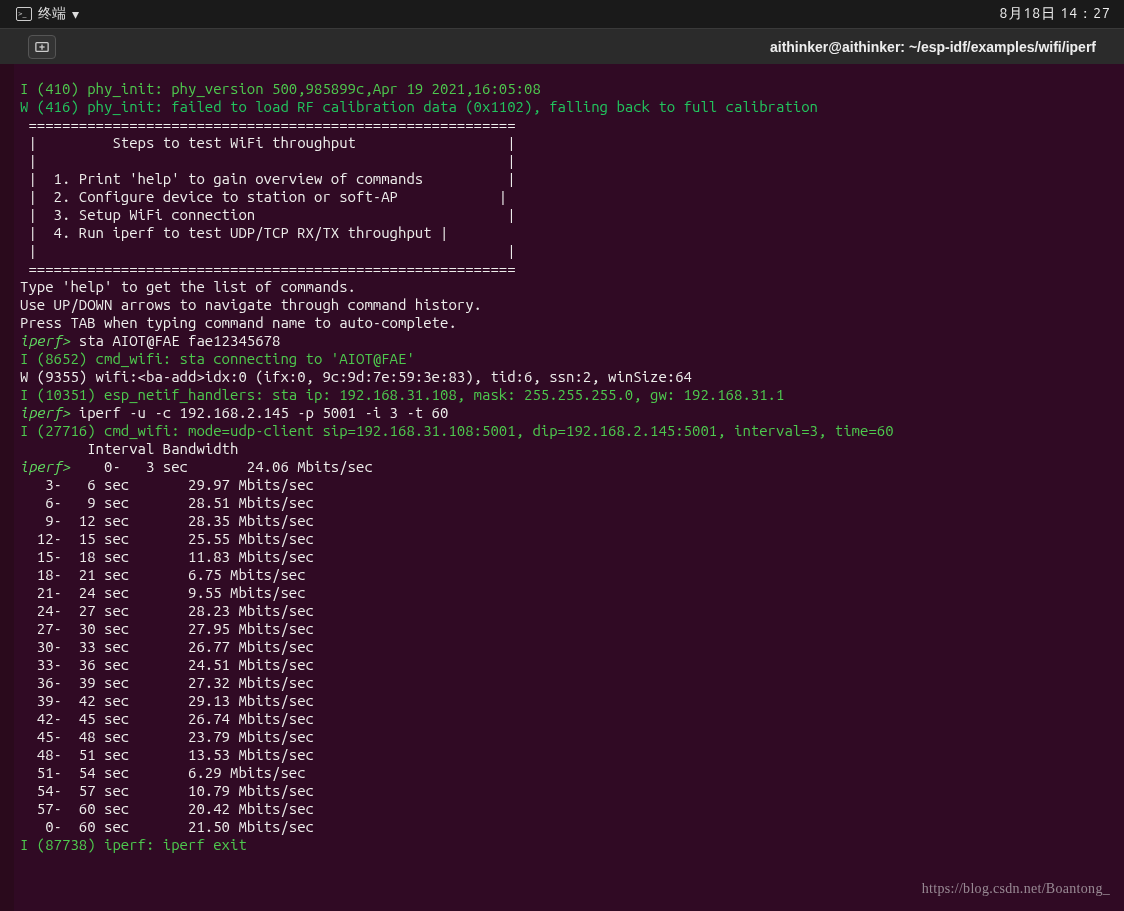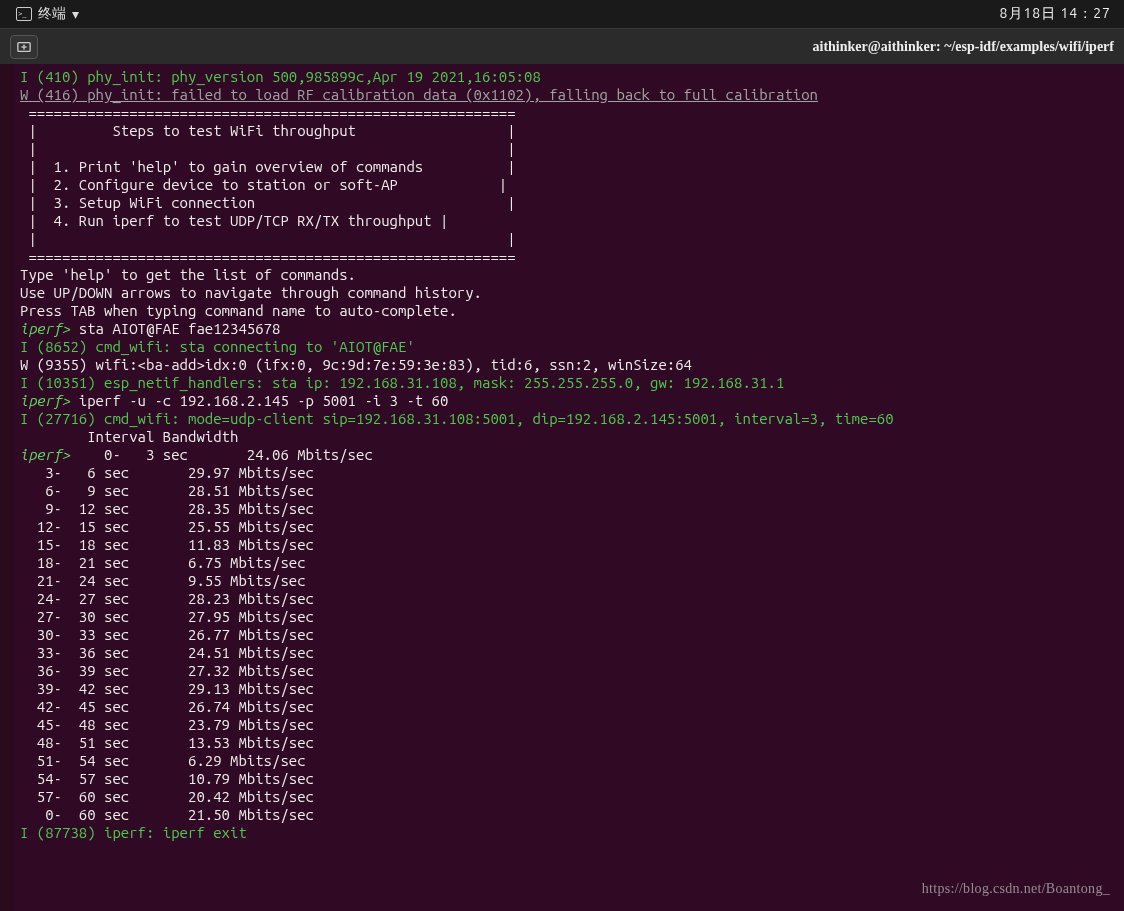--- a/index.html
+++ b/index.html
@@ -29,45 +29,45 @@
     display:inline-block;position:relative;
   }
   .terminal-icon-small::before{
     content:">_";font-size:8px;color:#ccc;position:absolute;top:0;left:1px;line-height:12px;
   }
   .topbar-date {
     position:absolute;right:13px;color:#eee;letter-spacing:1px;
   }
   .titlebar {
     height:36px; background:#2b2b2b; border-top:1px solid #3a3a3a;
-    display:flex;align-items:center;padding:0 10px;justify-content:space-between;
-    font-family:Liberation Serif, serif;font-size:14px;
+    display:flex;align-items:center;padding:0 28px;justify-content:space-between;
+    font-family:Liberation Sans, sans-serif;font-size:14px;
   }
   .newtab-btn {
     width:28px;height:24px;border:1px solid #555;border-radius:4px;
     display:flex;align-items:center;justify-content:center;color:#ccc;
     background:#333;
   }
   .newtab-btn svg{width:14px;height:14px;stroke:#ccc;fill:none;stroke-width:1.5;}
   .wintitle { color:#eee; font-weight:bold; }
   .leftbar {
     position:absolute;left:0;top:64px;bottom:0;width:14px;background:#2a0a1c;
   }
   .terminal {
     position:absolute;left:14px;right:0;top:64px;bottom:0;
     background:#300a24;
     color:#eeeeec;
-    padding:4px 6px;
+    padding:16px 6px;
     white-space:pre;
     line-height:18px;
     font-size:15px;
     overflow:hidden;
   }
   .c-green  { color:#4ec94e; }
-  .c-yellow { color:#a3a3a3;text-decoration:underline; }
+  .c-yellow { color:#22c55e; }
   .c-prompt { color:#5fd75f;font-style:italic; }
   .c-white  { color:#eeeeec; }
   .watermark {
     position:absolute;right:14px;bottom:14px;color:rgba(220,220,220,0.6);
     font-family:Liberation Serif, serif;font-size:14px;letter-spacing:0.3px;
   }
 </style>
 </head>
 <body>
 

